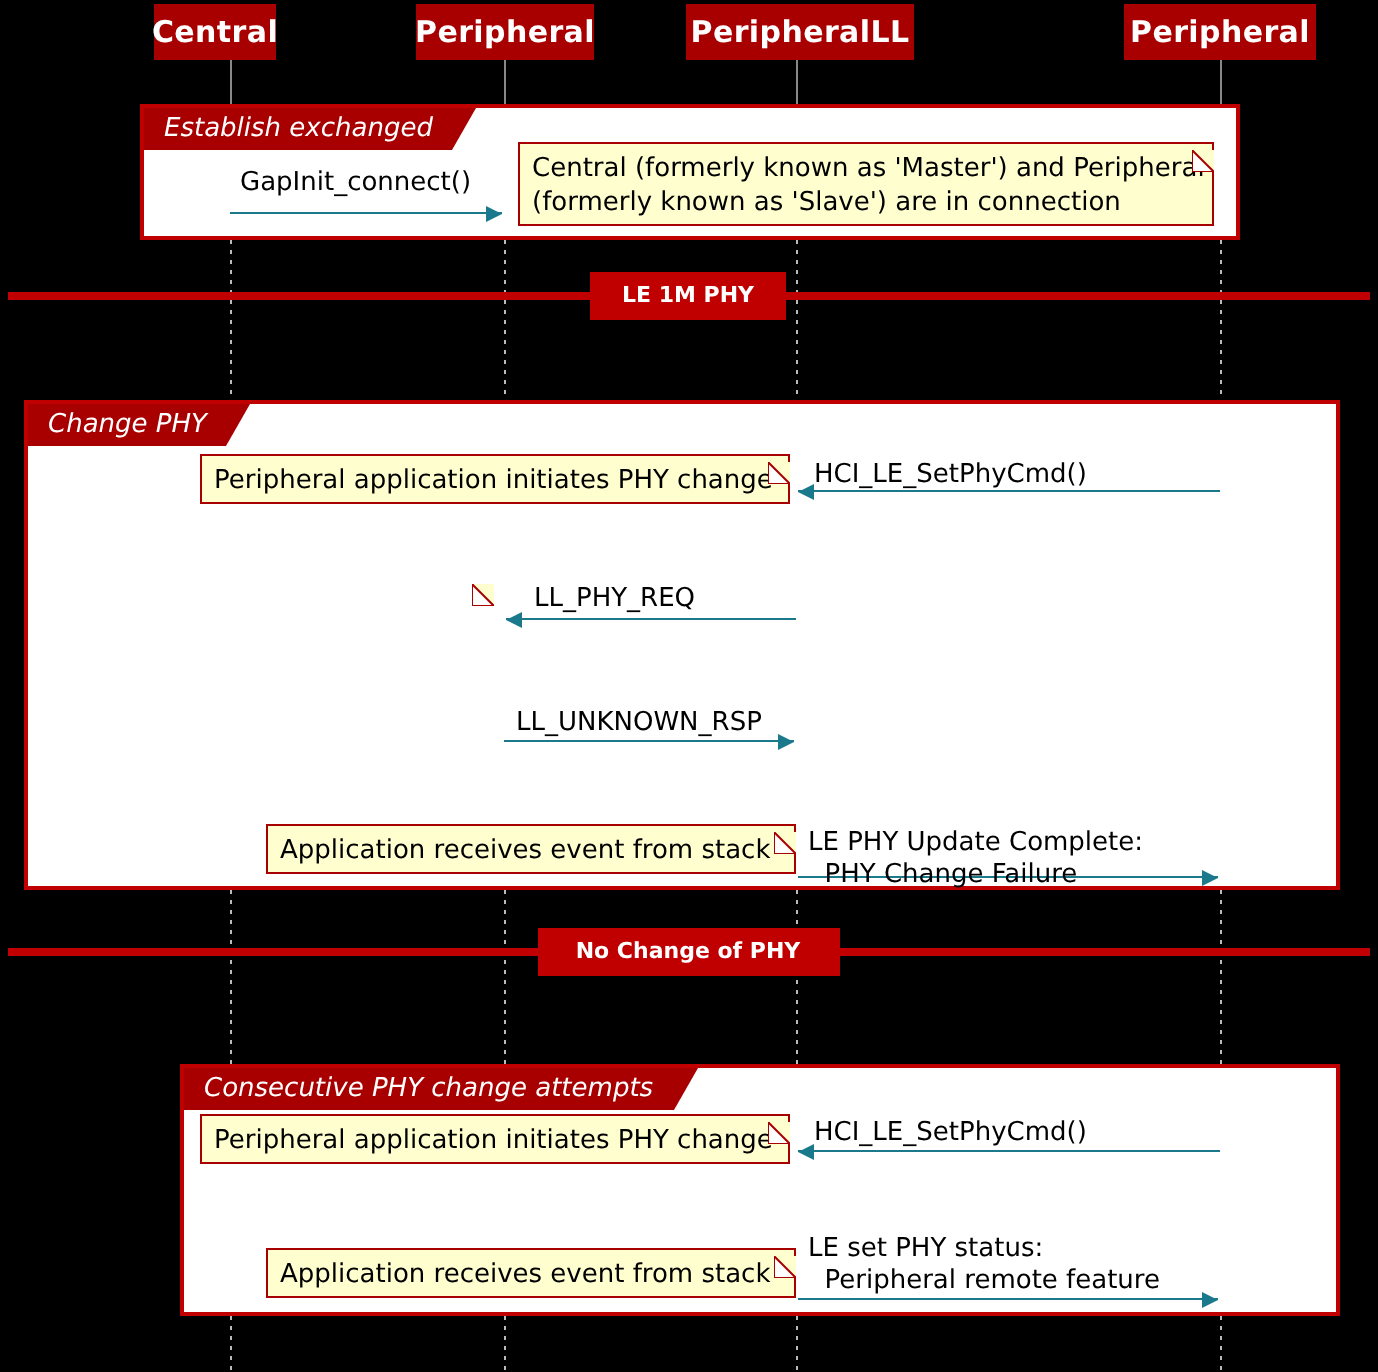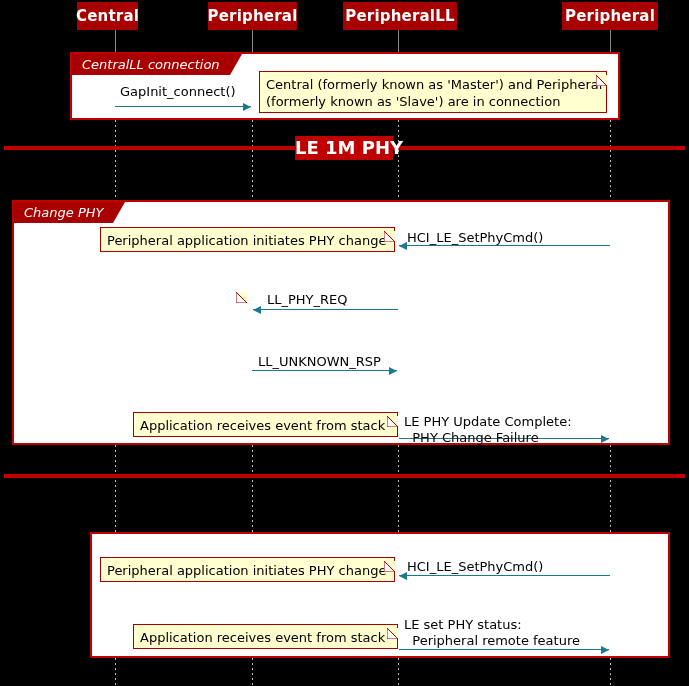--- a/index.html
+++ b/index.html
@@ -22,21 +22,21 @@
   .grp{position:absolute;border:2px solid #C00000;background:#FFFFFF;box-sizing:border-box;}
   .grp-tab{position:absolute;background:#A80000;color:#FFFFFF;font-style:italic;
            font-size:13px;height:21px;line-height:21px;padding:0 10px 0 10px;
            white-space:nowrap;z-index:6;}
   .grp-tab::after{content:"";position:absolute;right:-12px;top:0;width:0;height:0;
            border-top:21px solid #A80000;border-right:12px solid transparent;}
 
   
   .sep-line{position:absolute;height:4px;background:#C00000;}
   .sep-box{position:absolute;background:#C00000;color:#FFFFFF;font-weight:bold;
-           font-size:18px;height:24px;line-height:24px;padding:0 12px;white-space:nowrap;
+           font-size:11px;height:24px;line-height:24px;padding:0 12px;white-space:nowrap;
            text-align:center;}
 
   
   .note{position:absolute;background:#FEFECE;border:1px solid #A80000;box-sizing:border-box;
         color:#000000;font-size:13px;line-height:17px;padding:4px 8px 4px 6px;
         white-space:pre;z-index:5;}
   .notefold{position:absolute;width:11px;height:11px;z-index:6;}
 
   
   .arrow{position:absolute;height:1px;background:#1A7A8C;z-index:4;}
@@ -73,27 +73,29 @@
     <div class="lifeline" style="left: 398px; top: 532px; height: 126px;"></div>
     <div class="lifeline dot" style="left: 398px; top: 658px; height: 28px;"></div>
     <div class="lifeline" style="left: 610px; top: 28px; height: 24px;"></div>
     <div class="lifeline" style="left: 610px; top: 52px; height: 68px;"></div>
     <div class="lifeline dot" style="left: 610px; top: 120px; height: 80px;"></div>
     <div class="lifeline" style="left: 610px; top: 200px; height: 245px;"></div>
     <div class="lifeline dot" style="left: 610px; top: 445px; height: 87px;"></div>
     <div class="lifeline" style="left: 610px; top: 532px; height: 126px;"></div>
     <div class="lifeline dot" style="left: 610px; top: 658px; height: 28px;"></div>
     <div class="grp" style="left: 70px; top: 52px; width: 550px; height: 68px;"></div>
-    <div class="grp-tab" style="left: 72px; top: 54px;">CentralLL connection</div>
+    <div class="grp-tab" style="left: 72px; top: 54px;">Establish exchanged</div>
     <div class="grp" style="left: 12px; top: 200px; width: 658px; height: 245px;"></div>
     <div class="grp-tab" style="left: 14px; top: 202px;">Change PHY</div>
     <div class="grp" style="left: 90px; top: 532px; width: 580px; height: 126px;"></div>
+    <div class="grp-tab" style="left: 92px; top: 534px;">Consecutive PHY change attempts</div>
     <div class="sep-line" style="left: 4px; top: 146px; width: 681px;"></div>
     <div class="sep-box" style="left: 295px; top: 136px; width: 98px; padding: 0px;">LE 1M PHY</div>
     <div class="sep-line" style="left: 4px; top: 474px; width: 681px;"></div>
+    <div class="sep-box" style="left: 268.5px; top: 464px; width: 151px; padding: 0px;">No Change of PHY</div>
     <div class="arrow" style="left: 115px; top: 106px; width: 136px;"></div>
     <div class="ahead right" style="left: 243px; top: 103px;"></div>
     <div class="msg" style="left: 120px; top: 84px;">GapInit_connect()</div>
     <div class="arrow" style="left: 399px; top: 245px; width: 211px;"></div>
     <div class="ahead left" style="left: 399px; top: 242px;"></div>
     <div class="msg" style="left: 407px; top: 230px;">HCI_LE_SetPhyCmd()</div>
     <div class="arrow" style="left: 253px; top: 309px; width: 145px;"></div>
     <div class="ahead left" style="left: 253px; top: 306px;"></div>
     <div class="msg" style="left: 267px; top: 292px;">LL_PHY_REQ</div>
     <div class="arrow" style="left: 252px; top: 370px; width: 145px;"></div>

